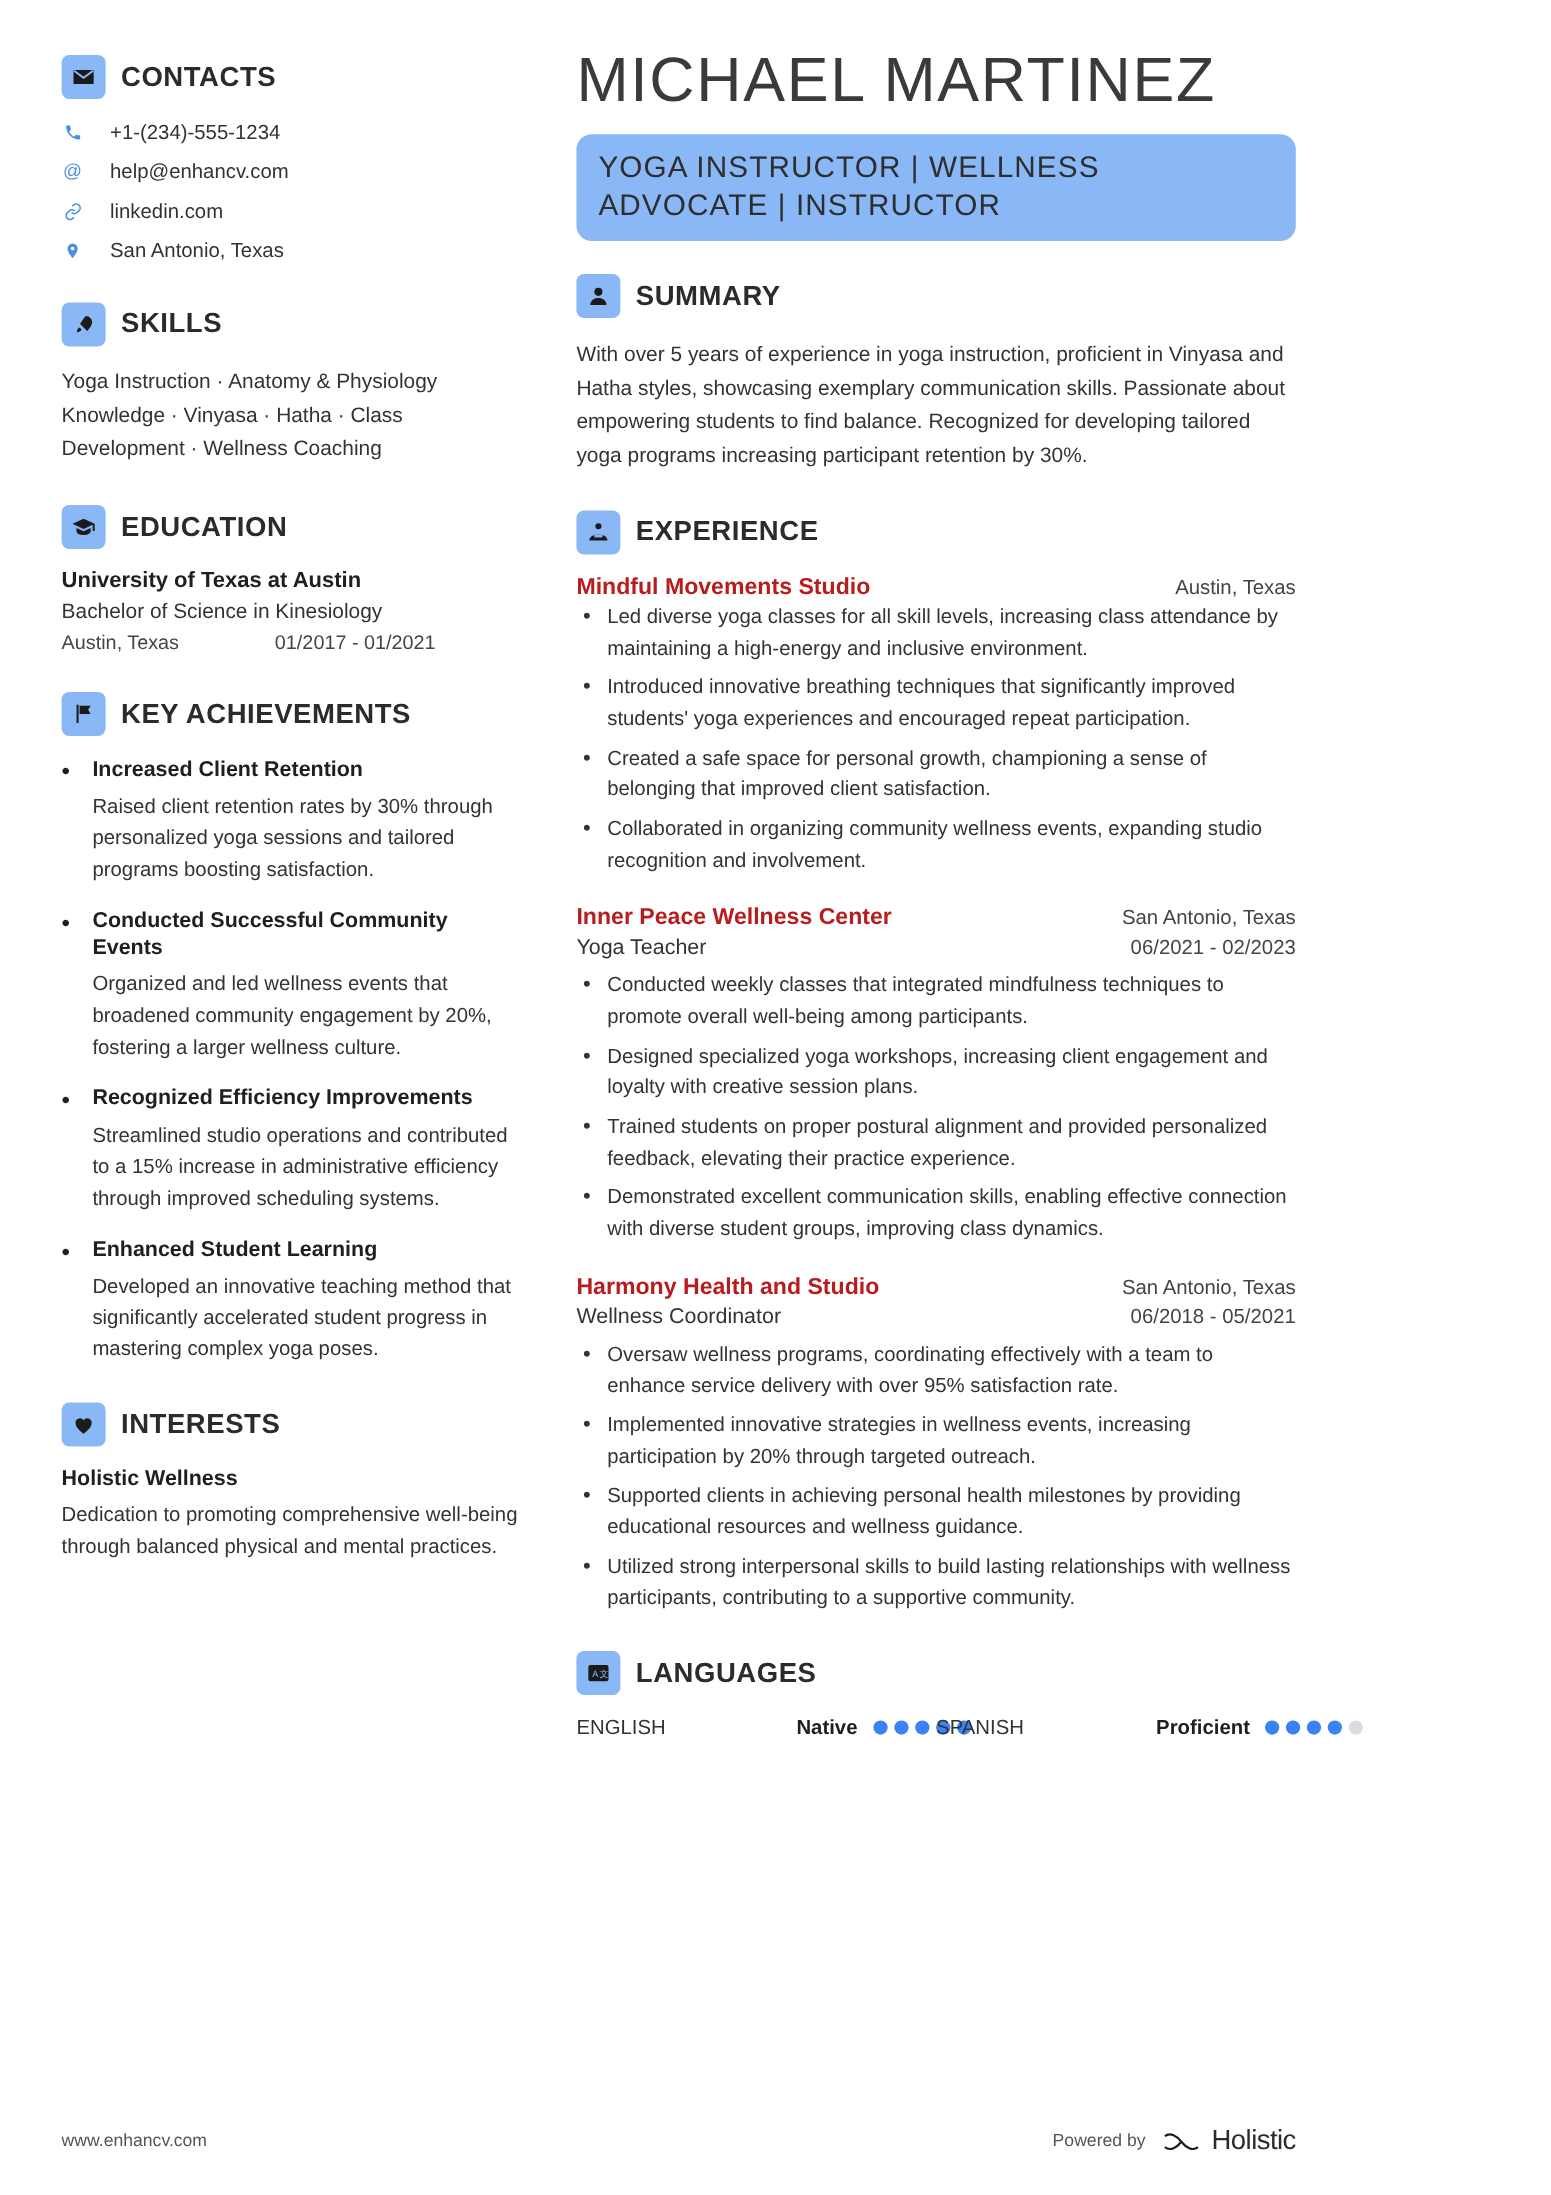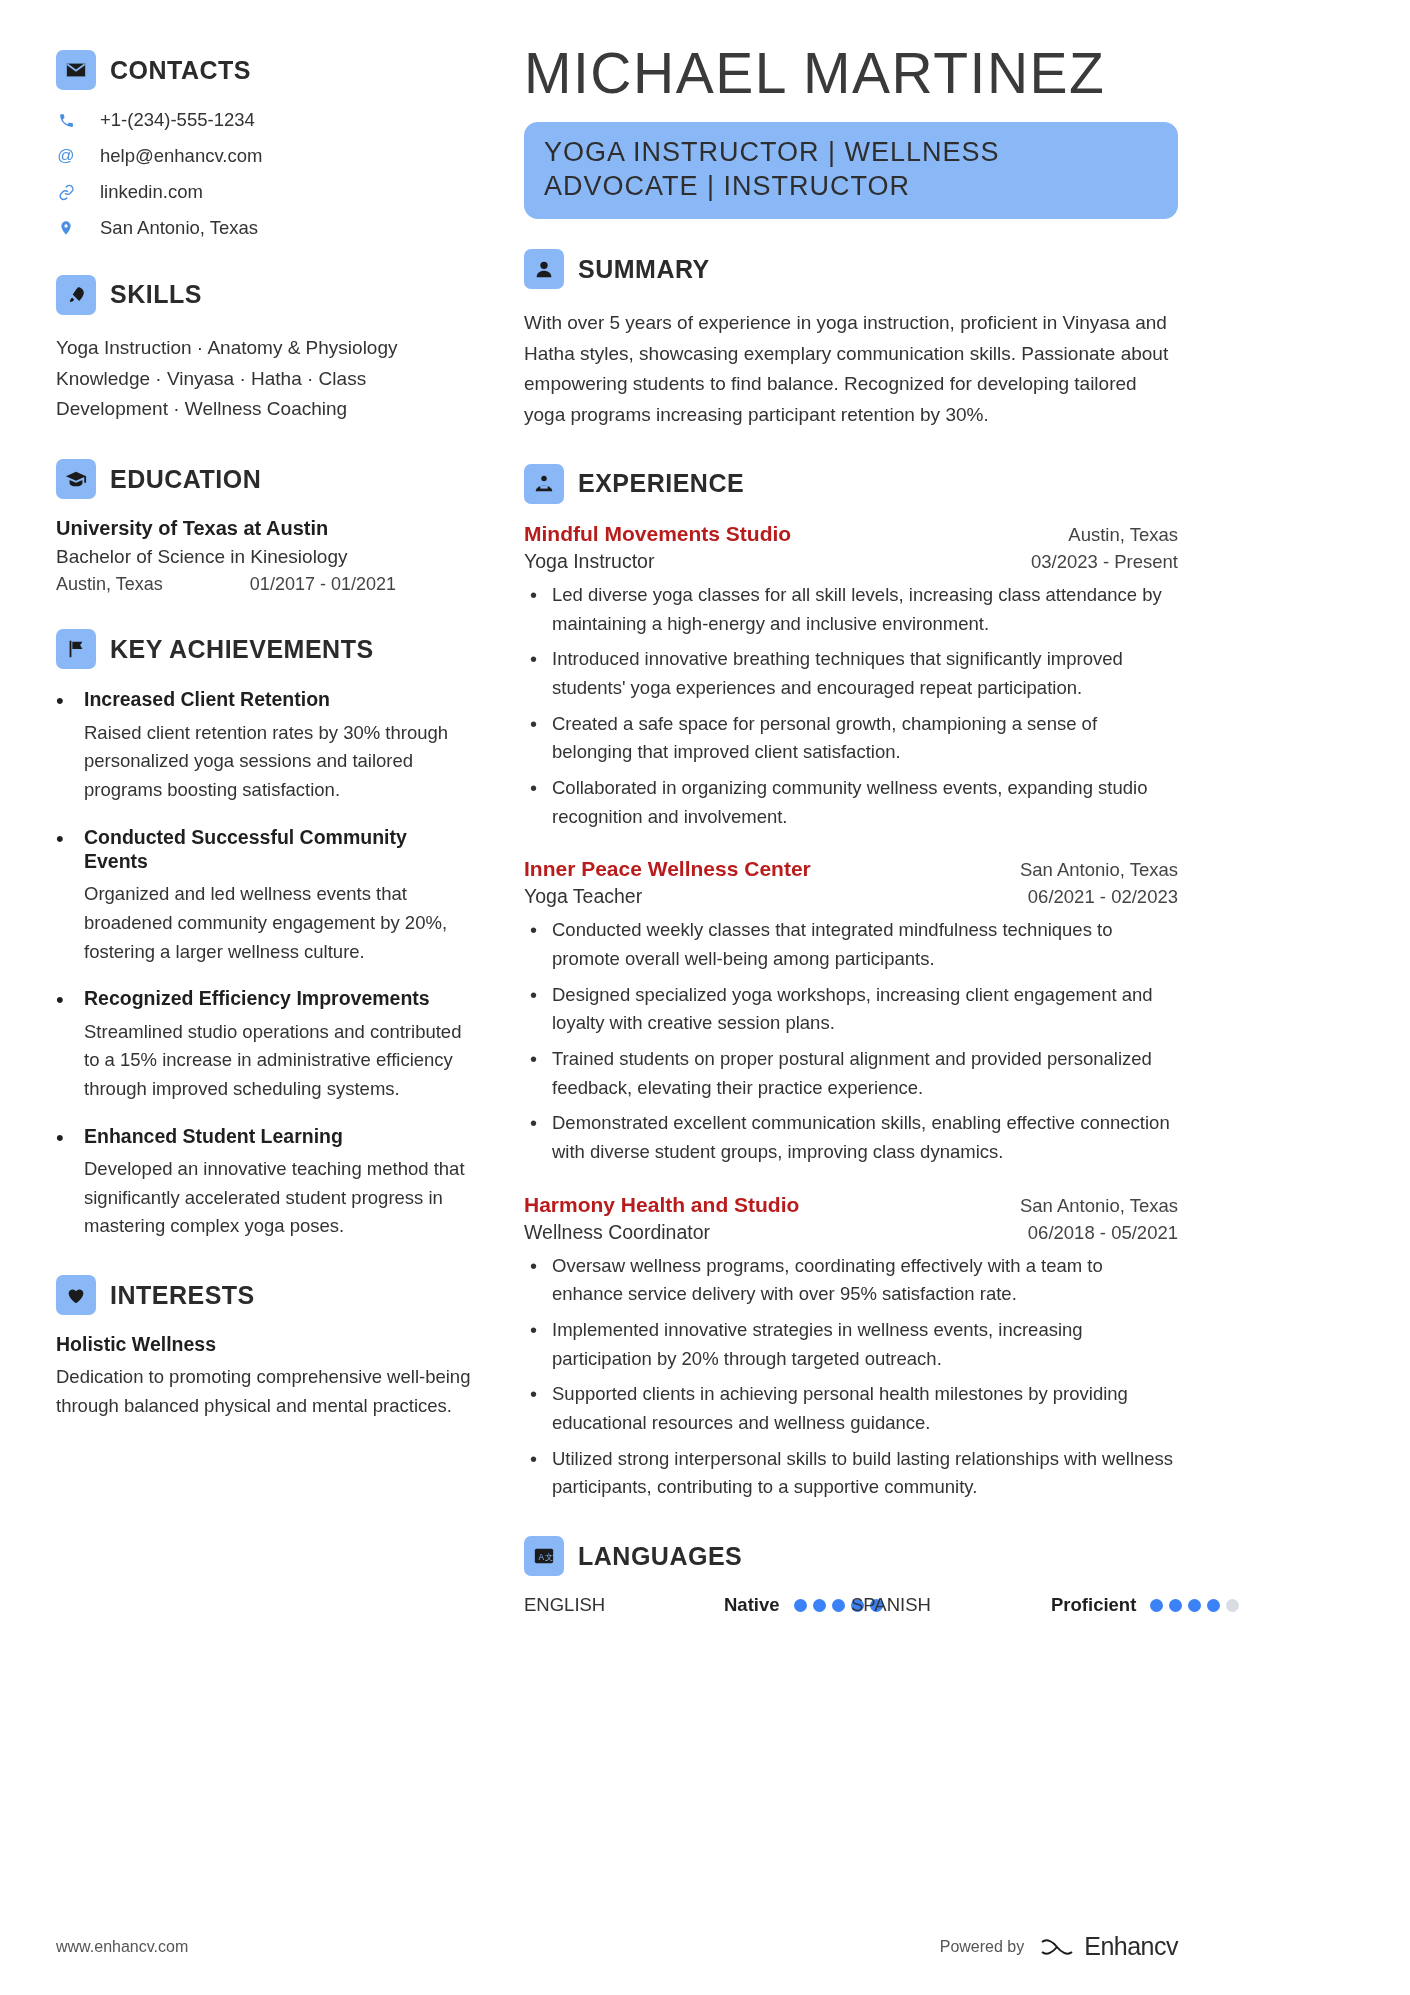--- a/index.html
+++ b/index.html
@@ -432,24 +432,20 @@
             </svg>
         </span>
         <span class="sec-title">EXPERIENCE</span>
       </div>
 
       <div class="exp-item">
         <div class="exp-row">
           <span class="exp-company">Mindful Movements Studio</span>
           <span class="exp-loc">Austin, Texas</span>
         </div>
-        <div class="exp-row second">
-          <span class="exp-role">Yoga Instructor</span>
-          <span class="exp-dates">03/2023 - Present</span>
-        </div>
         <ul class="bullets">
           <li>Led diverse yoga classes for all skill levels, increasing class attendance by maintaining a high-energy and inclusive environment.</li>
           <li>Introduced innovative breathing techniques that significantly improved students' yoga experiences and encouraged repeat participation.</li>
           <li>Created a safe space for personal growth, championing a sense of belonging that improved client satisfaction.</li>
           <li>Collaborated in organizing community wellness events, expanding studio recognition and involvement.</li>
         </ul>
       </div>
 
       <div class="exp-item">
         <div class="exp-row">
@@ -527,18 +523,18 @@
 
   <div class="footer">
     <span>www.enhancv.com</span>
     <span class="powered">
       <span>Powered by</span>
       <span class="brand">
         <svg width="38" height="24" viewBox="0 0 38 24" fill="none" stroke="#1b1b1b" stroke-width="2">
           <path d="M4 7c5-4 11 0 15 5 4 5 10 9 15 5"></path>
           <path d="M4 17c5 4 11 0 15-5"></path>
         </svg>
-        <span>Enhancv</span>
+        <span>Holistic</span>
       </span>
     </span>
   </div>
 
 </div>
 
 </body></html>

